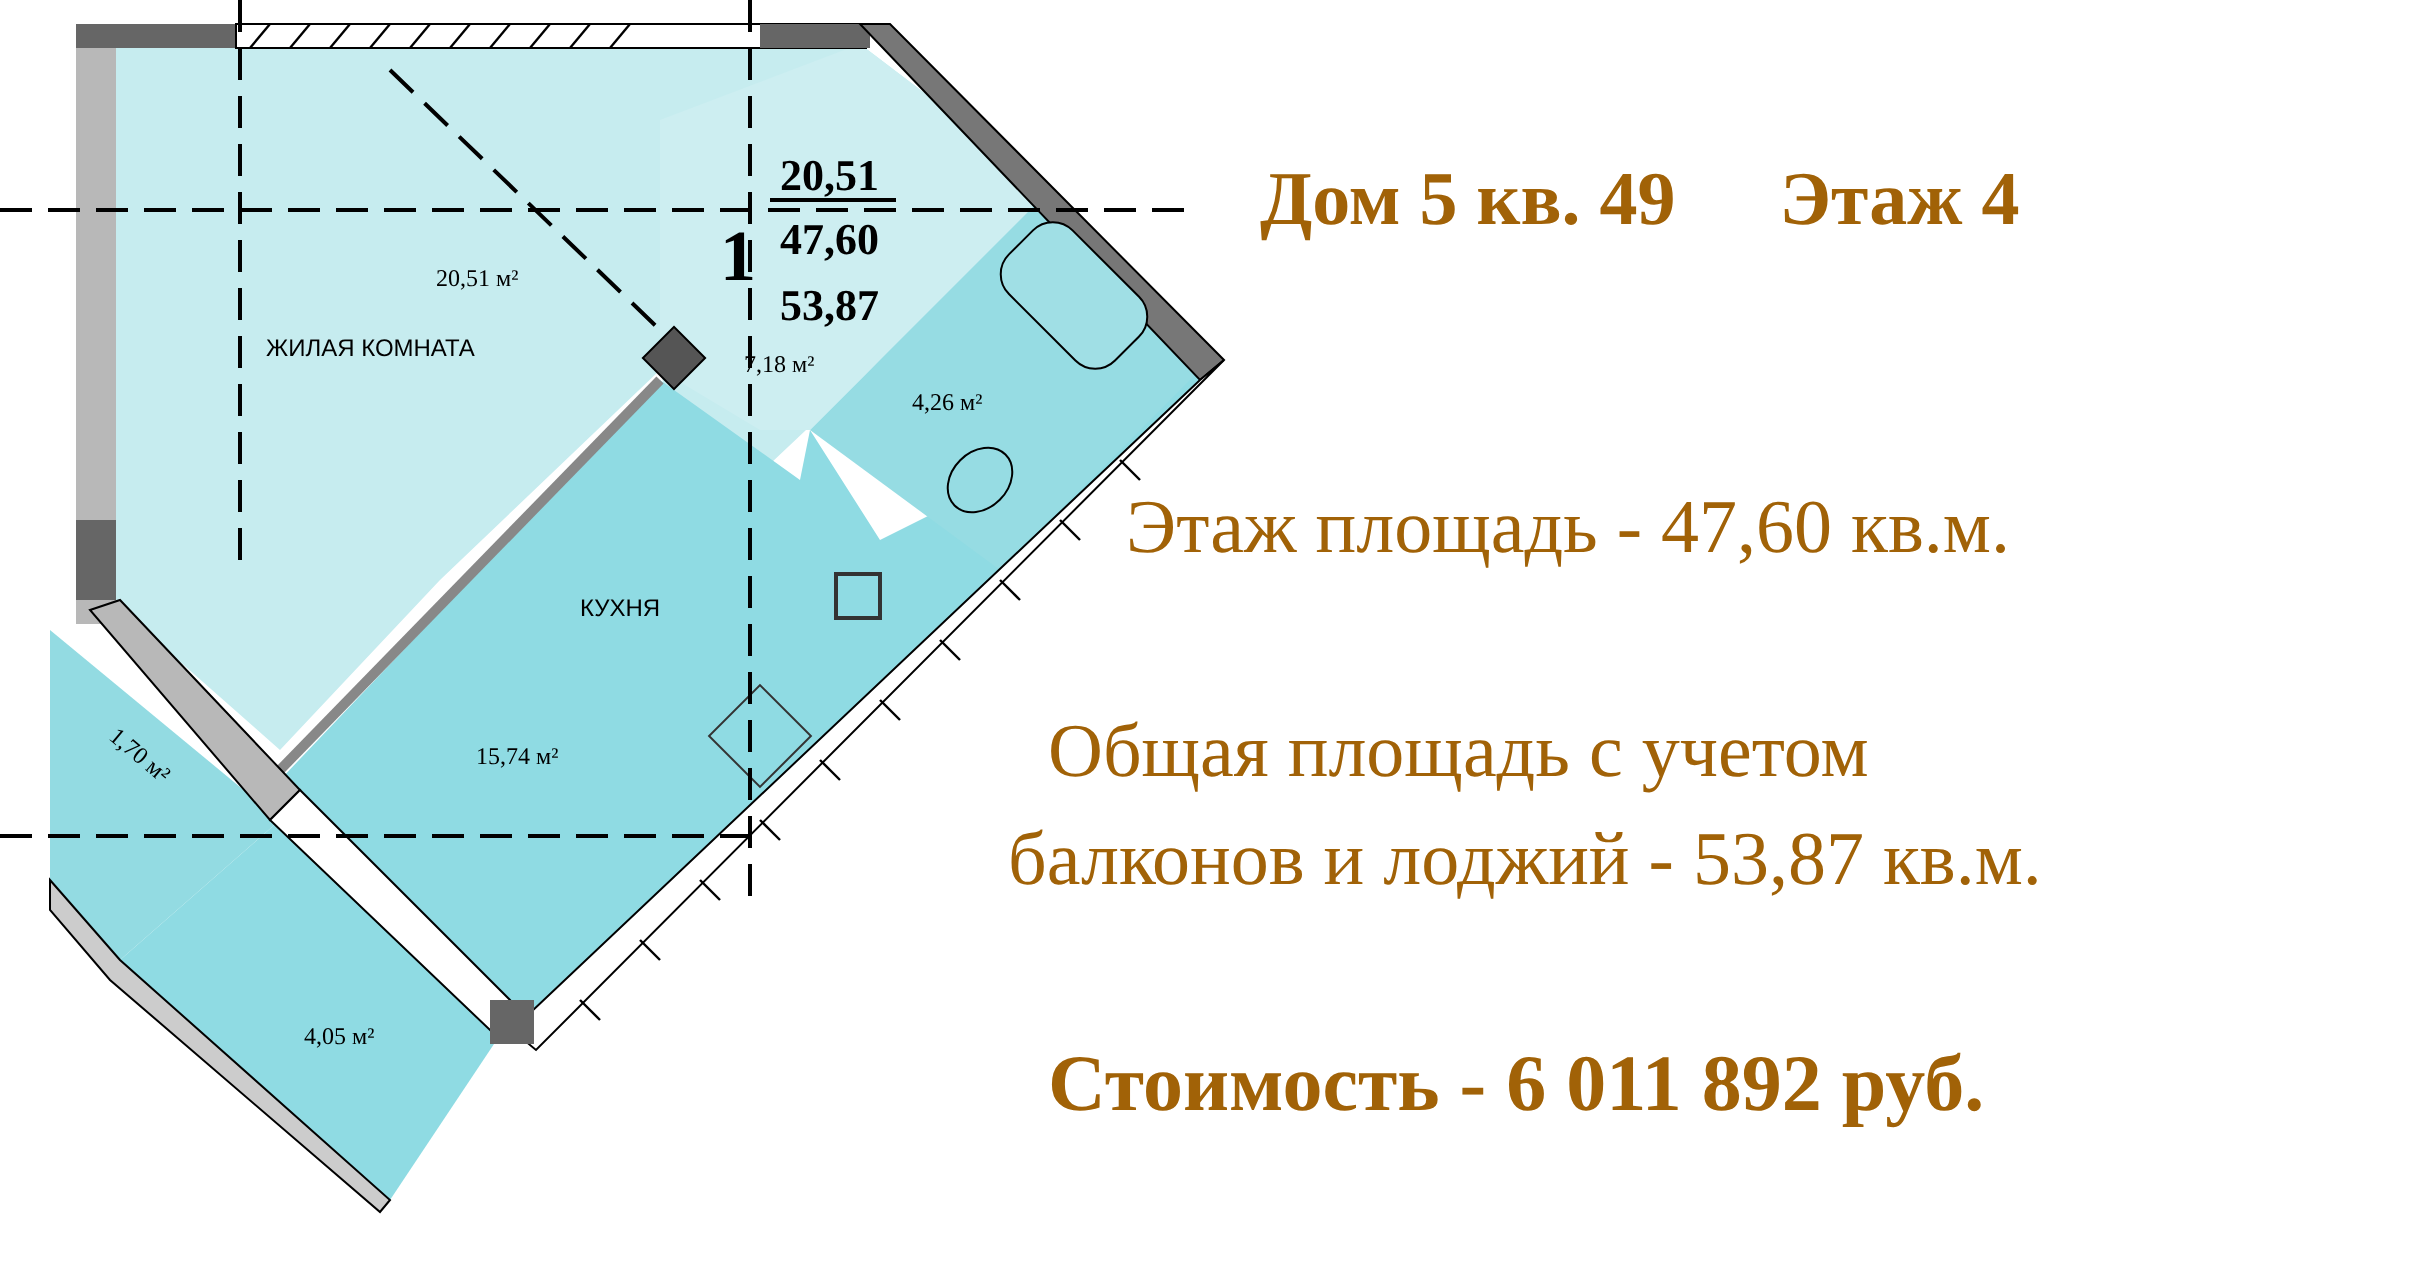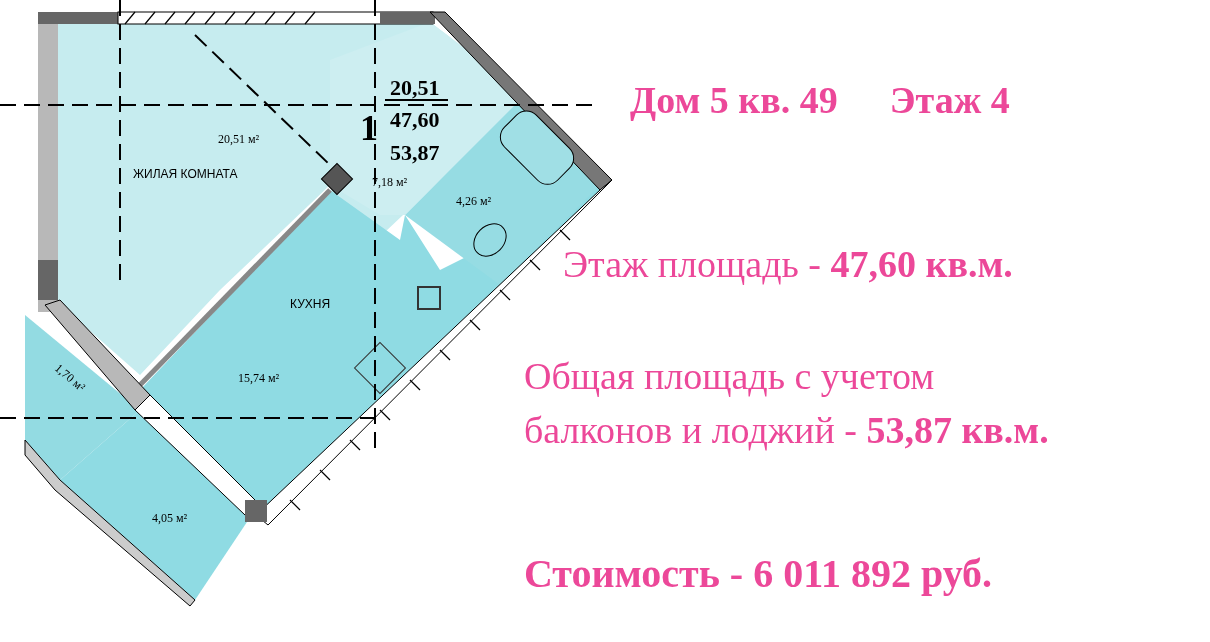--- a/index.html
+++ b/index.html
@@ -1,28 +1,28 @@
 <!DOCTYPE html>
 <html><head>
 <meta charset="utf-8">
 <style>
   html,body{margin:0;padding:0;background:#ffffff;}
   body{width:1210px;height:642px;position:relative;overflow:hidden;font-family:"Liberation Serif","DejaVu Serif",serif;}
   .plan{position:absolute;left:0;top:0;width:620px;height:642px;}
   .plan svg{width:620px;height:642px;display:block;}
   .plan text{font-family:"Liberation Serif",serif;}
   .plan .sans{font-family:"Liberation Sans",sans-serif;}
-  .info{position:absolute;color:#ec4899;white-space:nowrap;}
+  .info{position:absolute;color:#a16207;white-space:nowrap;}
   .title{left:630px;top:78px;font-size:38px;font-weight:bold;}
   .title .gap{display:inline-block;width:52px;}
   .area{left:563px;top:242px;font-size:38px;}
   .area2a{left:524px;top:354px;font-size:38px;text-align:center;}
-  .area2b{left:524px;top:408px;font-size:38px;}
-  .price{left:524px;top:518px;font-size:40px;font-weight:bold;margin-top:32px;}
-  b{font-weight:bold;}
+  .area2b{left:504px;top:408px;font-size:38px;}
+  .price{left:524px;top:518px;font-size:40px;font-weight:bold;}
+  b{font-weight:normal;}
 </style>
 </head>
 <body>
 
 <div class="plan">
   <svg viewBox="0 0 620 642" xmlns="http://www.w3.org/2000/svg">
 
     <polygon points="55,22 430,22 480,60 525,100 350,265 330,185 220,290 140,375 55,300" fill="#c6ecef"></polygon>
 
     <polygon points="330,60 430,22 480,60 520,100 405,215 380,215 330,185" fill="#cdeef1"></polygon>

